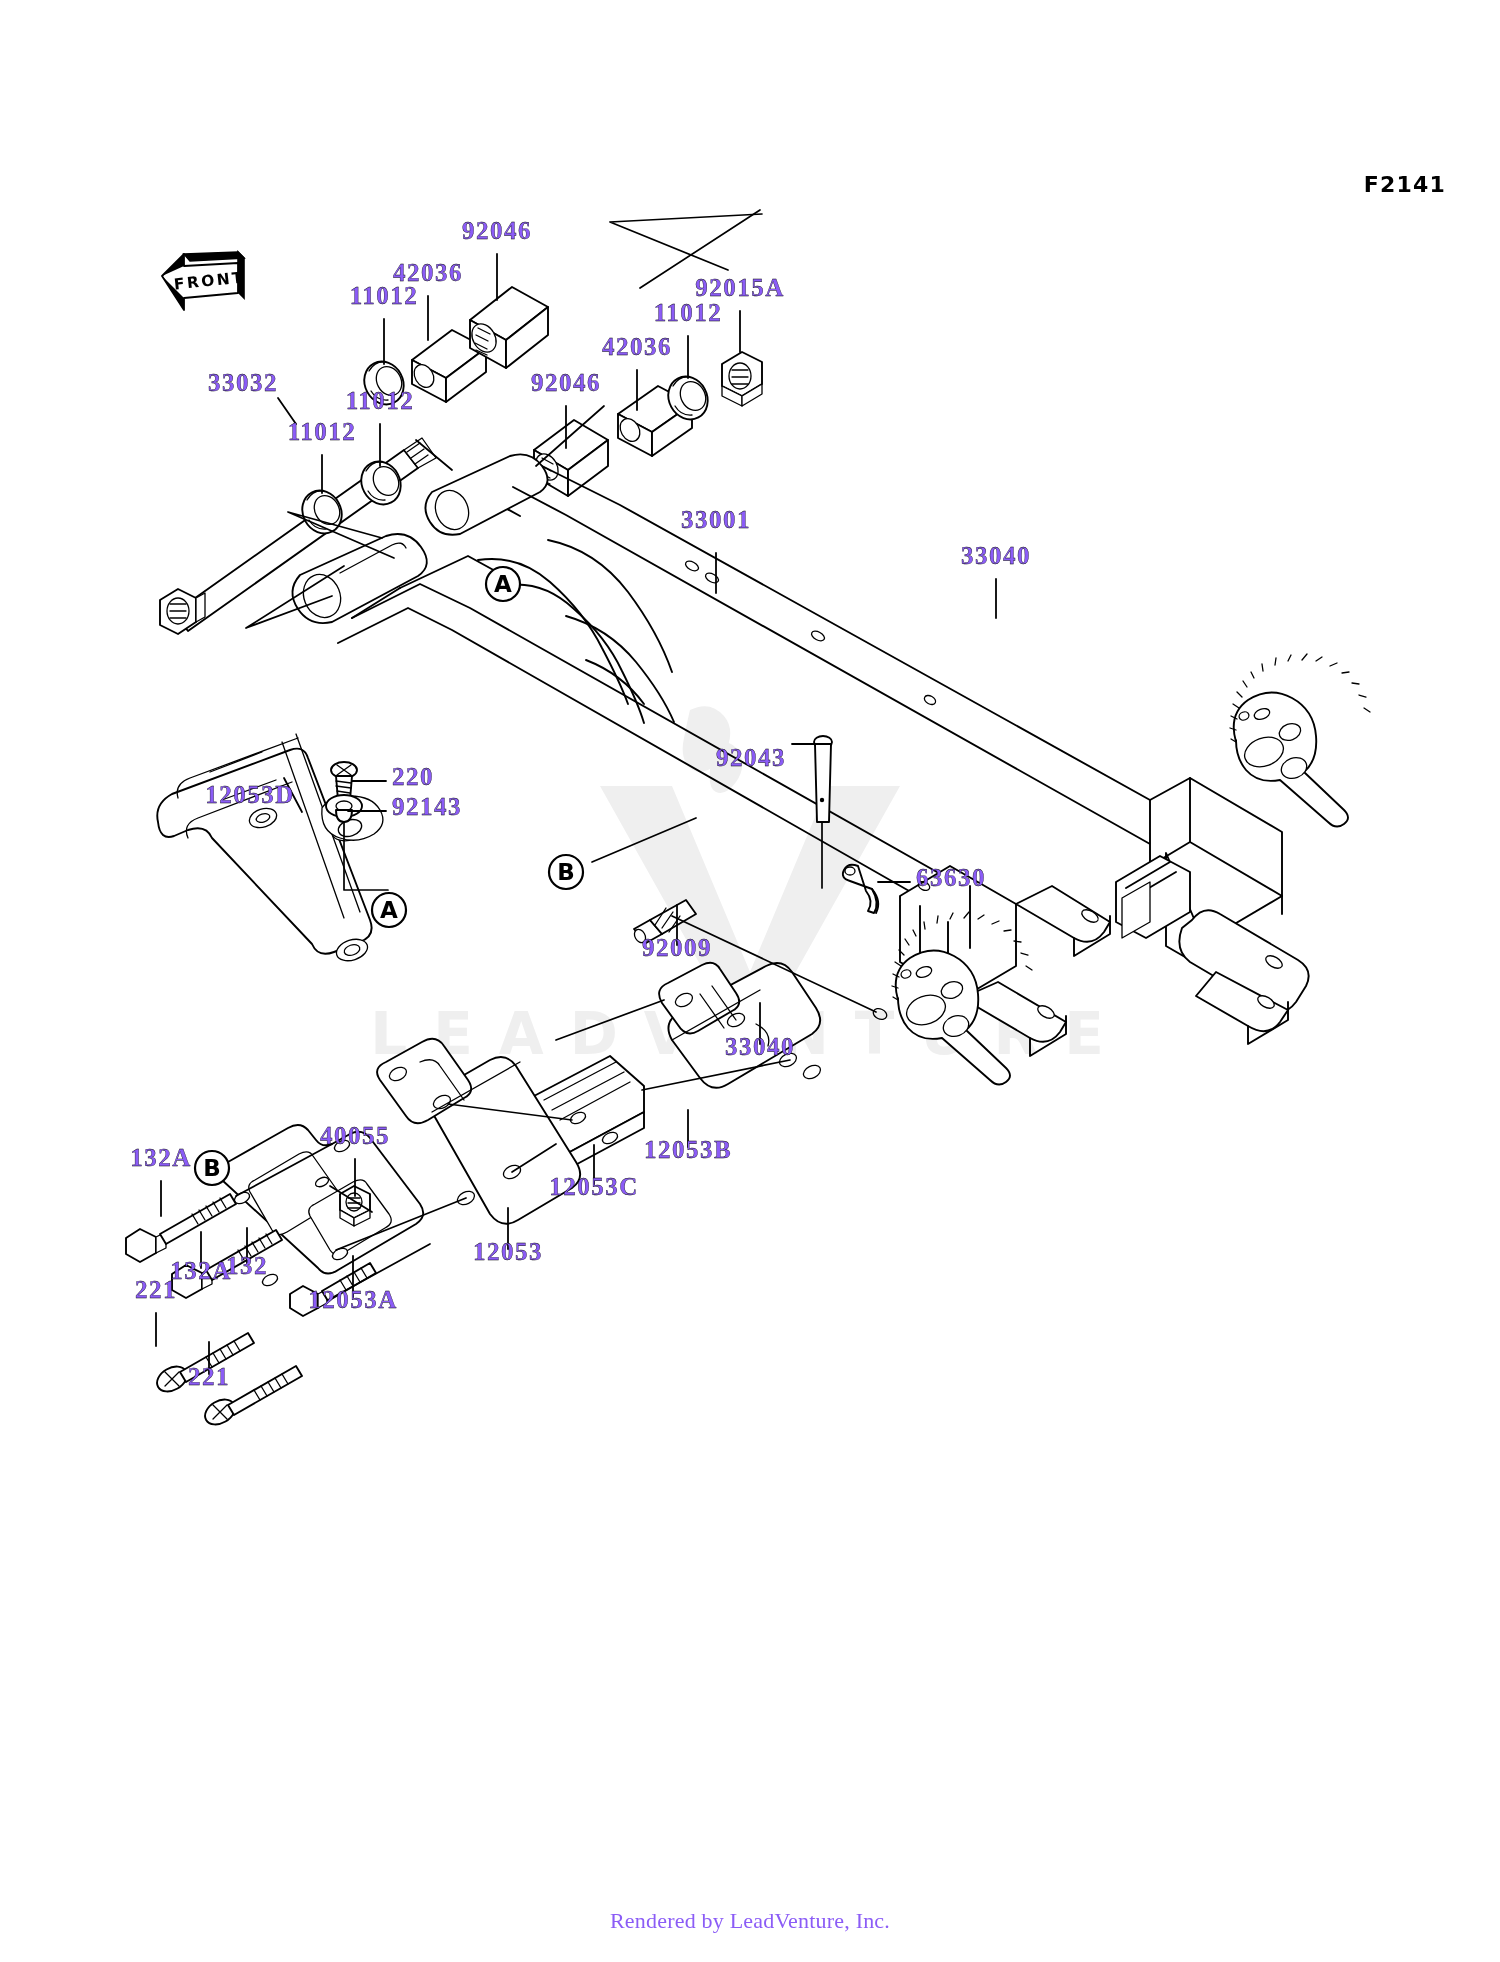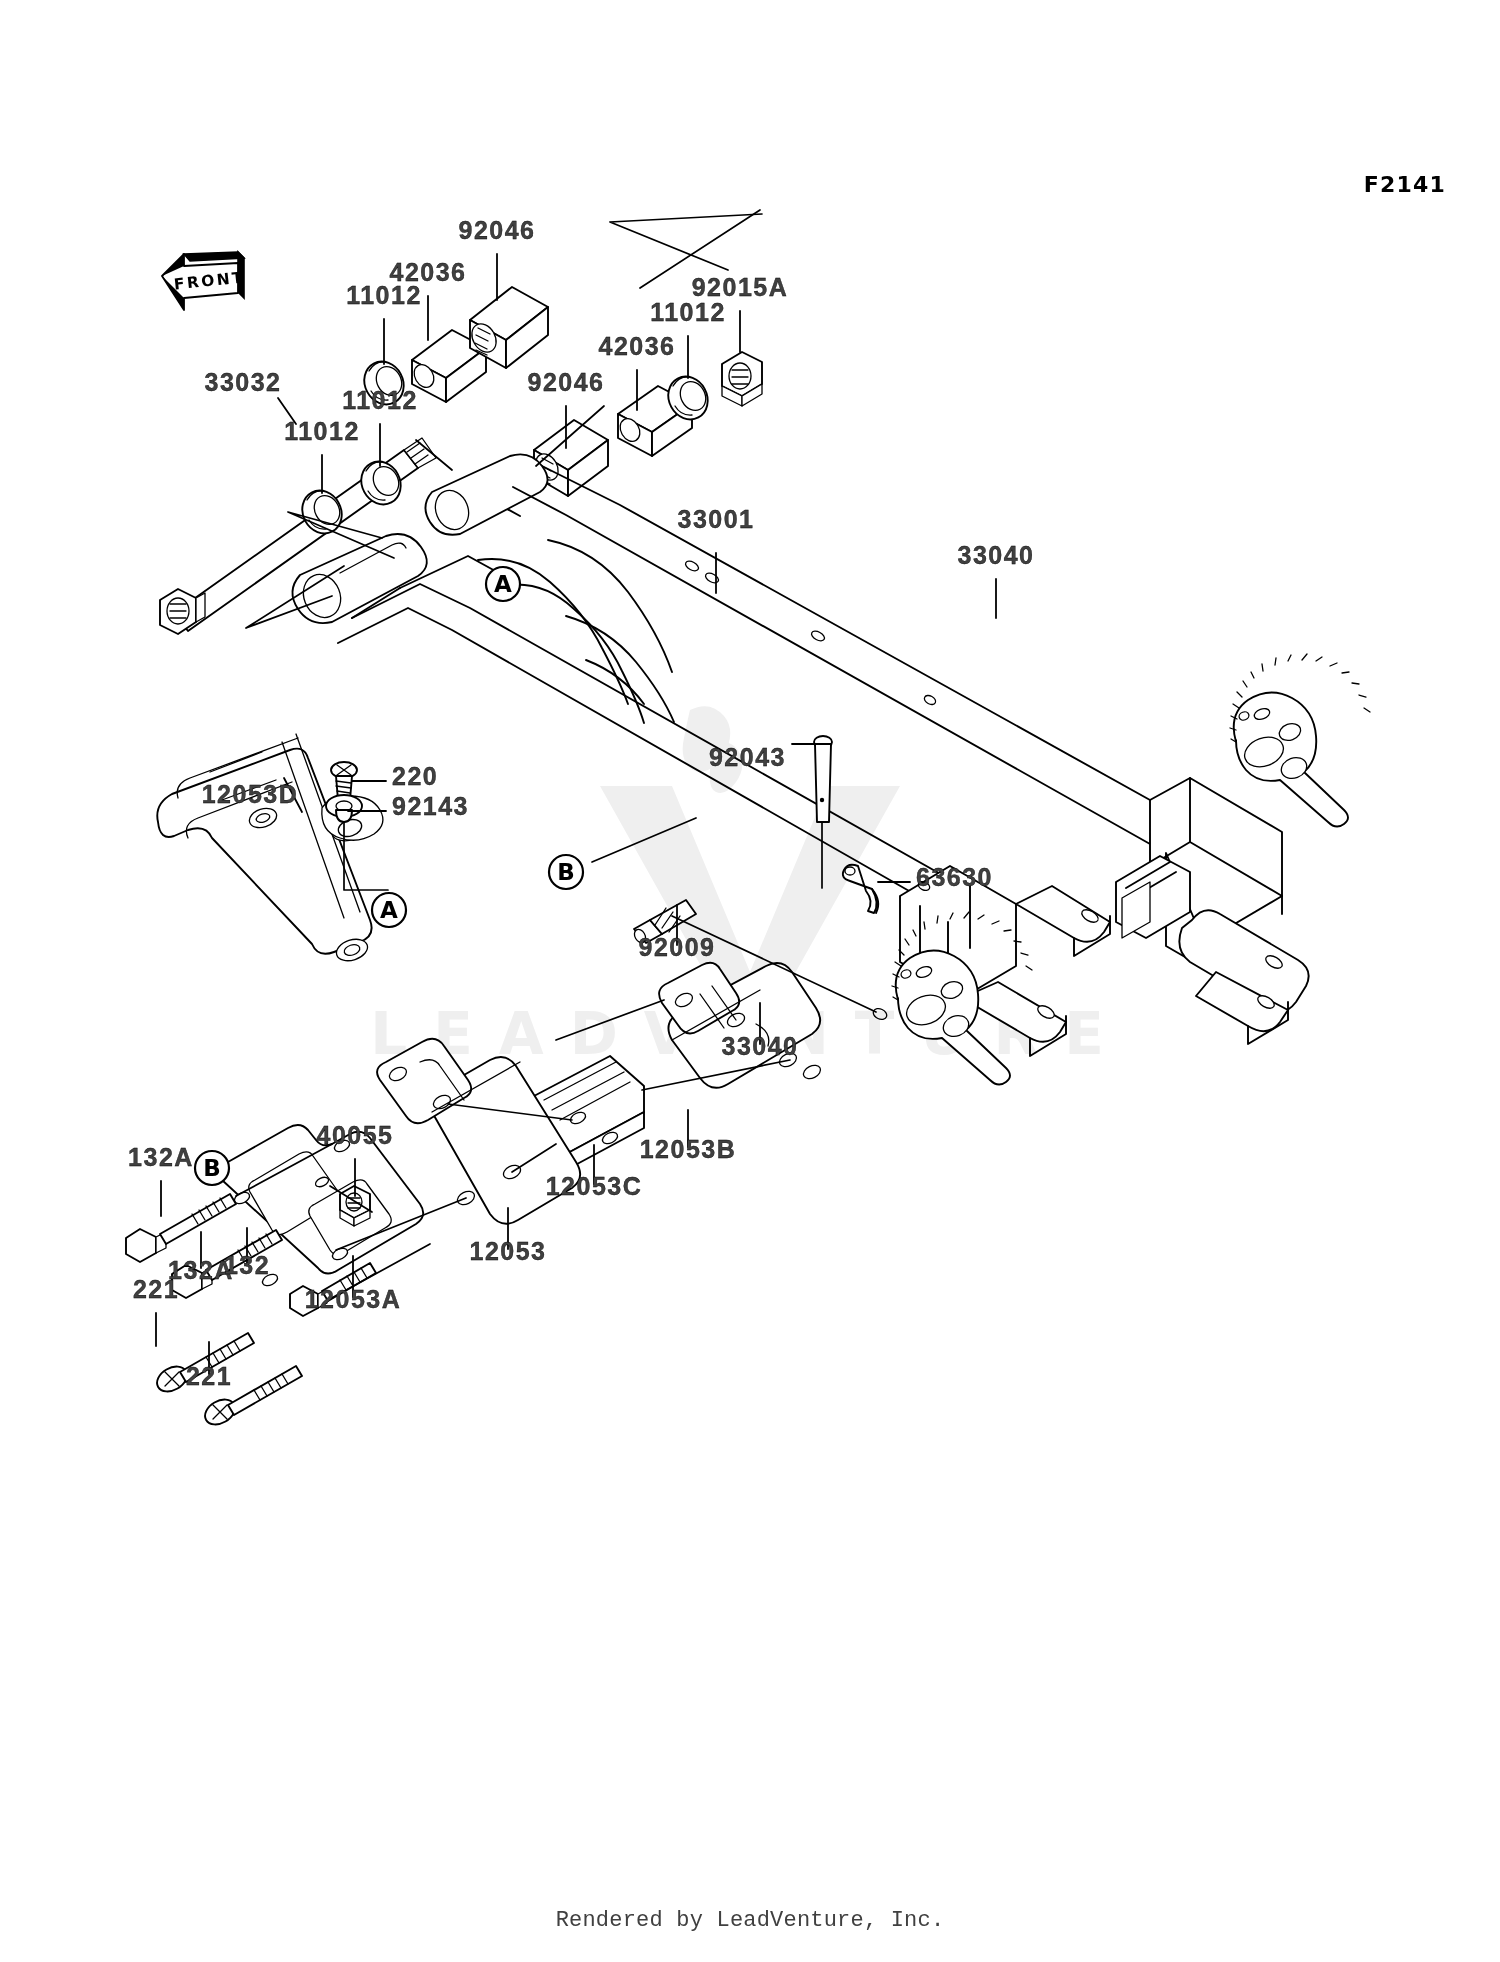--- a/index.html
+++ b/index.html
@@ -8,45 +8,45 @@
     width:1500px;height:1962px;position:relative;overflow:hidden;
     font-family:"Liberation Sans", sans-serif;
     -webkit-font-smoothing:antialiased;
   }
   #stage{position:absolute;inset:0;width:1500px;height:1962px;}
   svg#diagram{position:absolute;left:0;top:0;width:1500px;height:1962px;display:block;}
 
   
   .lbl{
     position:absolute;
-    font-family:Liberation Sans, sans-serif;
+    font-family:Liberation Serif, serif;
     font-weight:bold;
     font-size:25px;
     letter-spacing:1.5px;
-    color:#404040;
+    color:#8b5cf6;
     white-space:nowrap;
     line-height:1;
     -webkit-text-stroke:0.35px #000;
   }
   .lbl.c{transform:translateX(-50%);}
   .lbl.r{transform:translateX(-100%);}
 
   
   #sheetcode{
     position:absolute;right:54px;top:172px;
     font-family:"DejaVu Sans", sans-serif;
     font-weight:bold;font-size:22px;letter-spacing:1.2px;color:#000;
   }
 
   
   #footer{
     position:absolute;left:0;right:0;top:1908px;
     text-align:center;
-    font-family:Liberation Mono, monospace;
-    font-size:22px;color:#404040;letter-spacing:.2px;
+    font-family:Liberation Serif, serif;
+    font-size:22px;color:#8b5cf6;letter-spacing:.2px;
   }
 
   
   #wm{
     position:absolute;left:0;top:700px;width:1500px;height:460px;
     pointer-events:none;user-select:none;
   }
   #wm .wmtext{
     position:absolute;left:50%;top:300px;transform:translateX(-50%);
     font-family:"DejaVu Sans", sans-serif;

